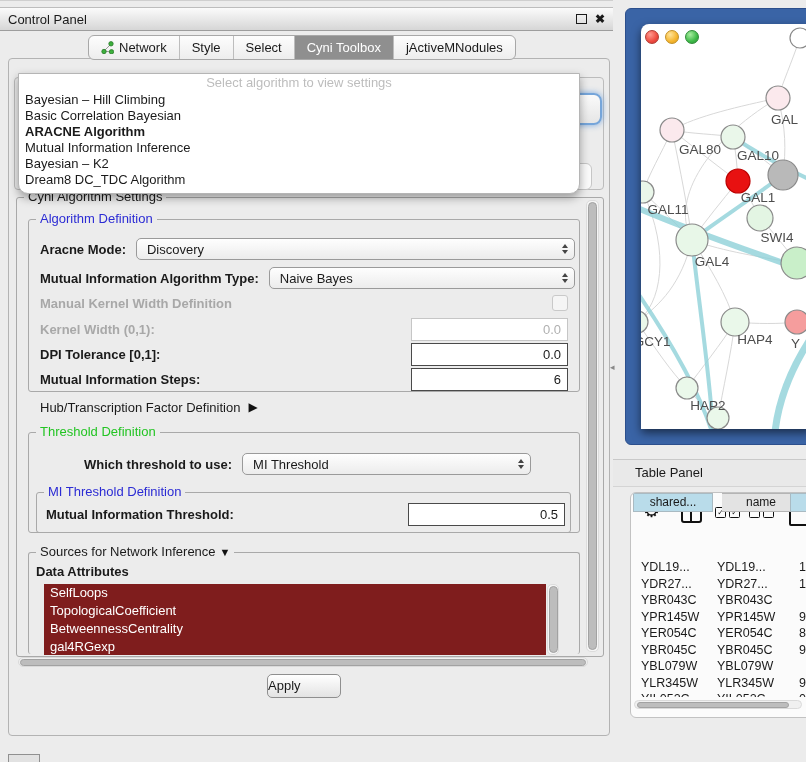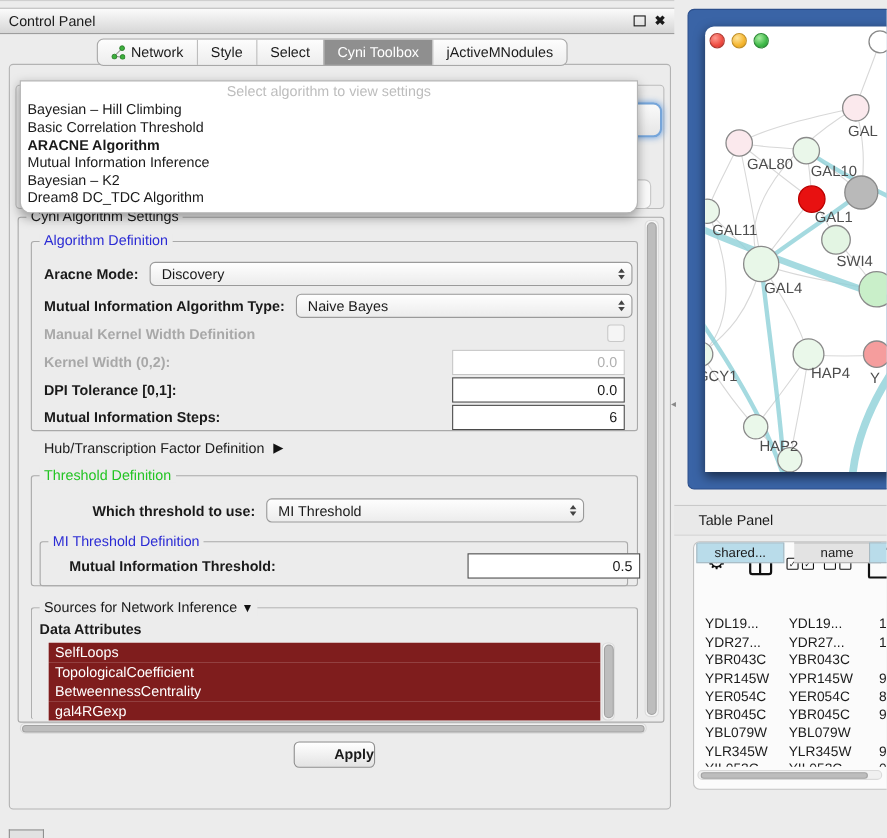--- a/index.html
+++ b/index.html
@@ -67,21 +67,21 @@
   .arrow-down{font-size:11px;color:#111;margin-left:4px;}
 
   .attrlist{left:44px;top:584px;width:502px;height:71px;background:#fff;overflow:hidden;z-index:4;}
   .attrlist .li{height:18px;line-height:18px;background:#7f1d1d;color:#fff;font-size:13px;padding-left:6px;}
   .vtrack{background:#f5f5f5;border:1px solid #dcdcdc;border-radius:5px;box-sizing:border-box;}
   .vthumb{background:#bdbdbd;border:1px solid #a2a2a2;border-radius:5px;box-sizing:border-box;}
   .htrack{background:#f0f0f0;border:1px solid #dadada;border-radius:5px;box-sizing:border-box;}
   .hthumb{background:#bdbdbd;border:1px solid #a2a2a2;border-radius:4px;box-sizing:border-box;}
 
   .applybtn{left:267px;top:674px;width:72px;height:22px;background:linear-gradient(#ffffff,#e3e3e3);
-    border:1px solid #8f8f8f;border-radius:5px;font-size:13px;text-align:right;line-height:21px;z-index:4;font-weight:bold;}
+    border:1px solid #8f8f8f;border-radius:5px;font-size:13px;text-align:left;line-height:21px;z-index:4;}
 
   
   .netframe{left:625px;top:8px;width:186px;height:437px;background:#3a64a6;border:1px solid #2c4f8c;
     border-radius:6px 0 0 6px;box-sizing:border-box;overflow:hidden;}
   .netwin{position:absolute;left:15px;top:15px;width:170px;height:405px;background:#fff;
     border-radius:8px 0 0 0;box-shadow:0 4px 10px rgba(0,0,0,.55);overflow:hidden;}
   .tl{position:absolute;top:6px;width:14px;height:14px;border-radius:50%;box-sizing:border-box;}
   .tl.red{left:4px;background:radial-gradient(circle at 35% 30%,#ff9a90,#ee4b40 60%,#c33);border:1px solid #b03b33;}
   .tl.yellow{left:24px;background:radial-gradient(circle at 35% 30%,#ffe49a,#f5b52e 60%,#d99b1d);border:1px solid #c29027;}
   .tl.green{left:44px;background:radial-gradient(circle at 35% 30%,#a8eda0,#3eb948 60%,#2d9338);border:1px solid #2f8a38;}
@@ -152,21 +152,21 @@
 
   <div class="abs panelbody"></div>
 
   <div class="abs uppergroup"></div>
   <div class="abs focuscombo"></div>
   <div class="abs ghostrow">galFiltered.sif default node</div>
 
   <div class="abs popup">
     <div class="ph">Select algorithm to view settings</div>
     <div class="item">Bayesian – Hill Climbing</div>
-    <div class="item">Basic Correlation Threshold</div>
+    <div class="item">Basic Correlation Bayesian</div>
     <div class="item bold">ARACNE Algorithm</div>
     <div class="item">Mutual Information Inference</div>
     <div class="item">Bayesian – K2</div>
     <div class="item">Dream8 DC_TDC Algorithm</div>
   </div>
 
   <div class="abs group" style="left:16px;top:197px;width:586px;height:458px;"></div>
   <span class="abs glabel" style="left:24px;top:190px;">Cyni Algorithm Settings</span>
 
   <div class="abs vtrack" style="left:586px;top:200px;width:13px;height:452px;"></div>
@@ -196,21 +196,21 @@
         </span>
     </span>
   </div>
 
   <div class="abs row" style="left:40px;top:294px;width:528px;height:18px;justify-content:space-between;">
     <span class="lbl dis">Manual Kernel Width Definition</span>
     <span class="chk"></span>
   </div>
 
   <div class="abs row" style="left:40px;top:318px;width:528px;height:22px;justify-content:space-between;">
-    <span class="lbl dis">Kernel Width (0,2):</span>
+    <span class="lbl dis">Kernel Width (0,1):</span>
     <span class="field dis">0.0</span>
   </div>
 
   <div class="abs row" style="left:40px;top:343px;width:528px;height:22px;justify-content:space-between;">
     <span class="lbl">DPI Tolerance [0,1]:</span>
     <span class="field">0.0</span>
   </div>
 
   <div class="abs row" style="left:40px;top:368px;width:528px;height:22px;justify-content:space-between;">
     <span class="lbl">Mutual Information Steps:</span>
@@ -232,21 +232,21 @@
       <span class="stepper">
           <span class="tri-up"></span>
           <span class="tri-down"></span>
         </span>
     </span>
   </div>
 
   <div class="abs group" style="left:36px;top:492px;width:533px;height:39px;"></div>
   <span class="abs glabel blue" style="left:44px;top:485px;">MI Threshold Definition</span>
 
-  <div class="abs row" style="left:63px;top:503px;width:519px;height:22px;justify-content:space-between;">
+  <div class="abs row" style="left:46px;top:503px;width:519px;height:22px;justify-content:space-between;">
     <span class="lbl">Mutual Information Threshold:</span>
     <span class="field">0.5</span>
   </div>
 
   <div class="abs group" style="left:28px;top:552px;width:550px;height:101px;border-bottom:none;"></div>
   <span class="abs glabel" style="left:36px;top:545px;"><span>Sources for Network Inference</span><span class="arrow-down">▼</span></span>
 
   <span class="abs" style="left:36px;top:564px;font-size:13px;font-weight:700;z-index:4;">Data Attributes</span>
 
   <div class="abs attrlist">

